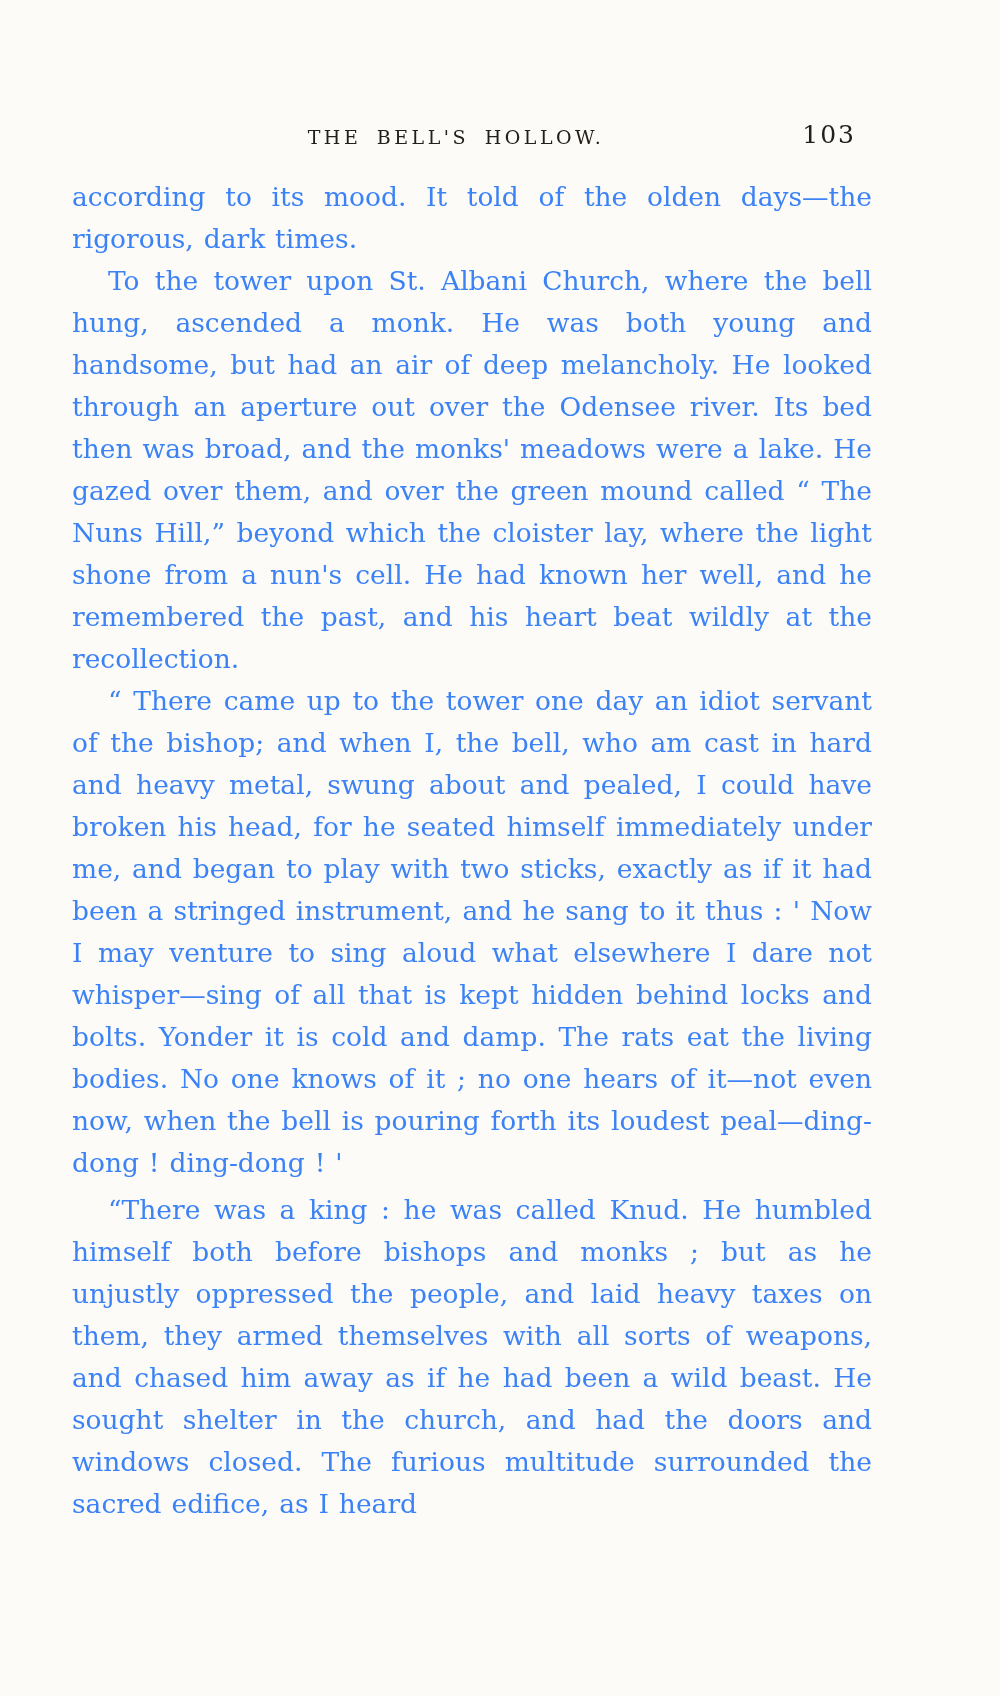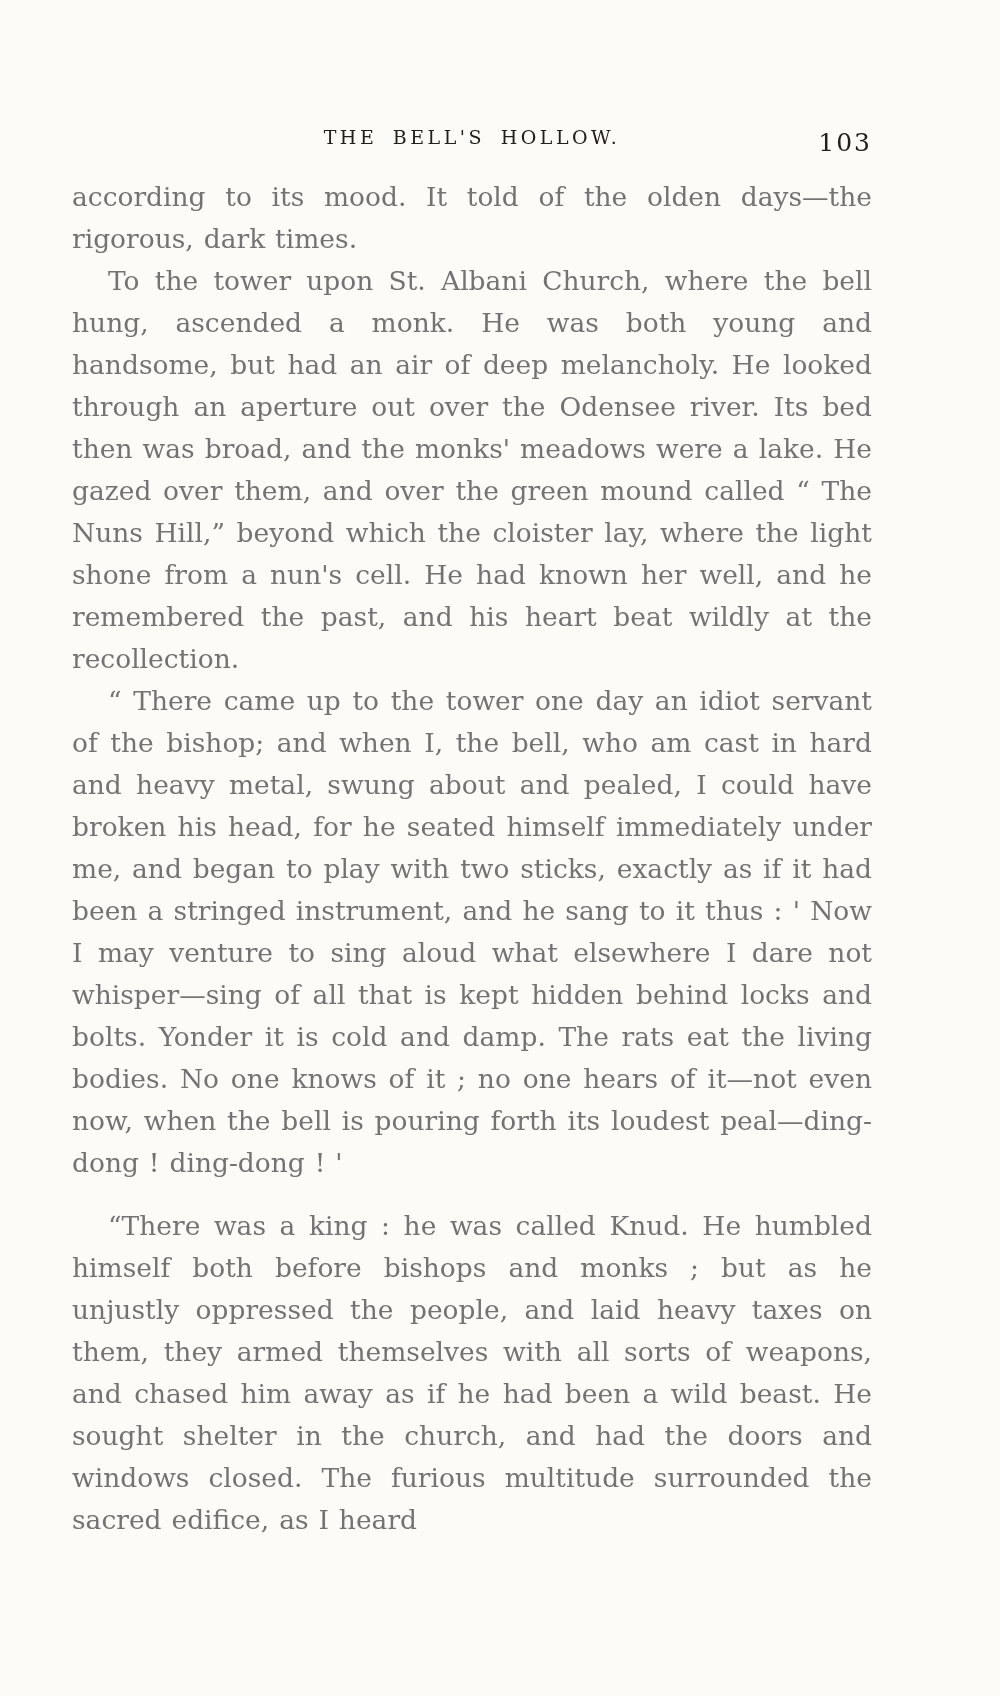--- a/index.html
+++ b/index.html
@@ -13,62 +13,61 @@
     height: 1696px;
     margin: 0 auto;
     background: #fcfbf8;
     color: #1e1b18;
     font-family: "DejaVu Serif", "Liberation Serif", serif;
     overflow: hidden;
   }
   .page-header {
     position: absolute;
     top: 126px;
-    left: 72px;
+    left: 56px;
     width: 800px;
     height: 34px;
   }
   .running-title {
     display: block;
     text-align: center;
     font-size: 19px;
     letter-spacing: 3.5px;
     word-spacing: 6px;
     color: #242019;
   }
   .page-number {
     position: absolute;
     right: 0;
     top: -6px;
     font-size: 25px;
     letter-spacing: 2px;
     color: #242019;
-    margin-top: 8px;
   }
   .page-body {
     position: absolute;
     top: 176px;
     left: 72px;
     width: 800px;
     font-size: 26.5px;
     line-height: 42px;
     text-align: justify;
     word-spacing: 1.5px;
-    color: #737373;
+    color: #3b82f6;
   }
   .page-body p {
     margin: 0;
     padding: 0;
     text-indent: 36px;
   }
   .page-body p.noindent {
     text-indent: 0;
   }
   .page-body p.gap-before {
-    margin-top: 21px;
+    margin-top: 5px;
   }
 </style>
 </head>
 <body>
 
 <div class="page">
 
   <div class="page-header">
     <span class="running-title">THE BELL'S HOLLOW.</span>
     <span class="page-number">103</span>

